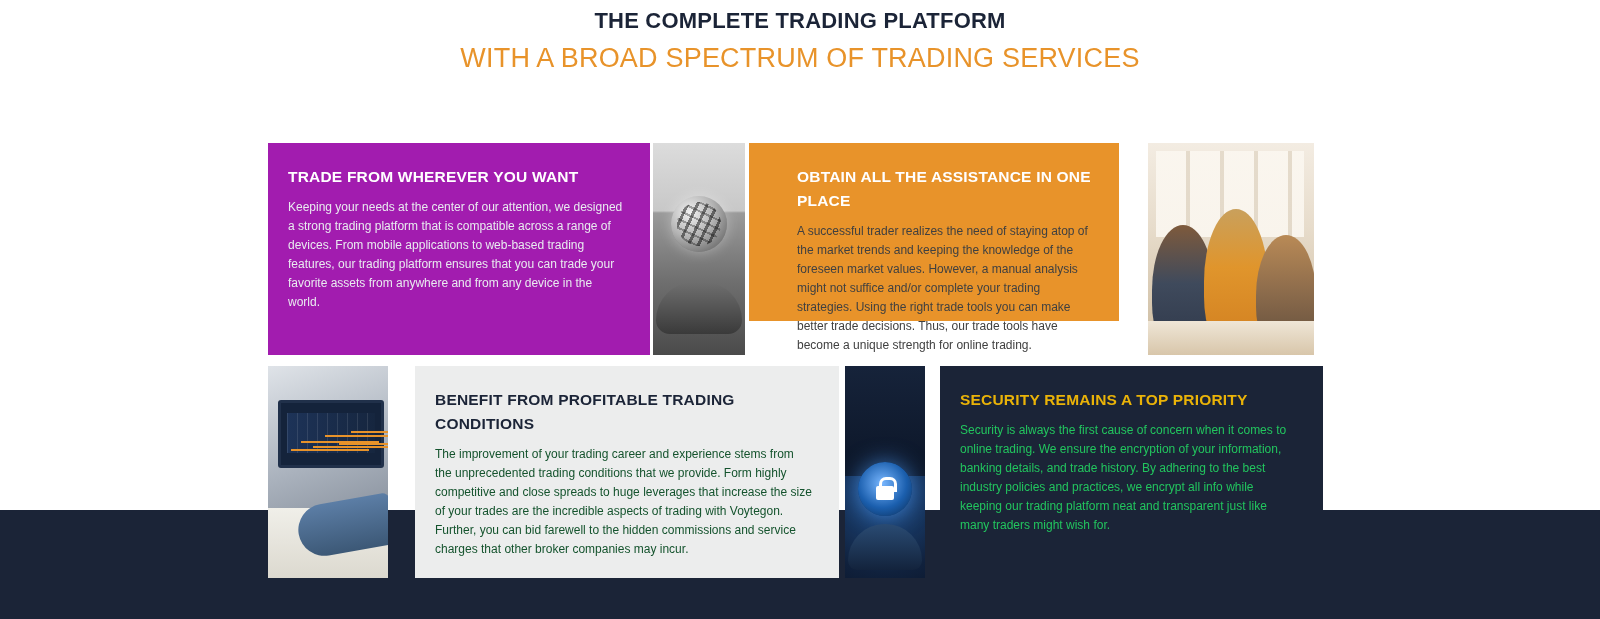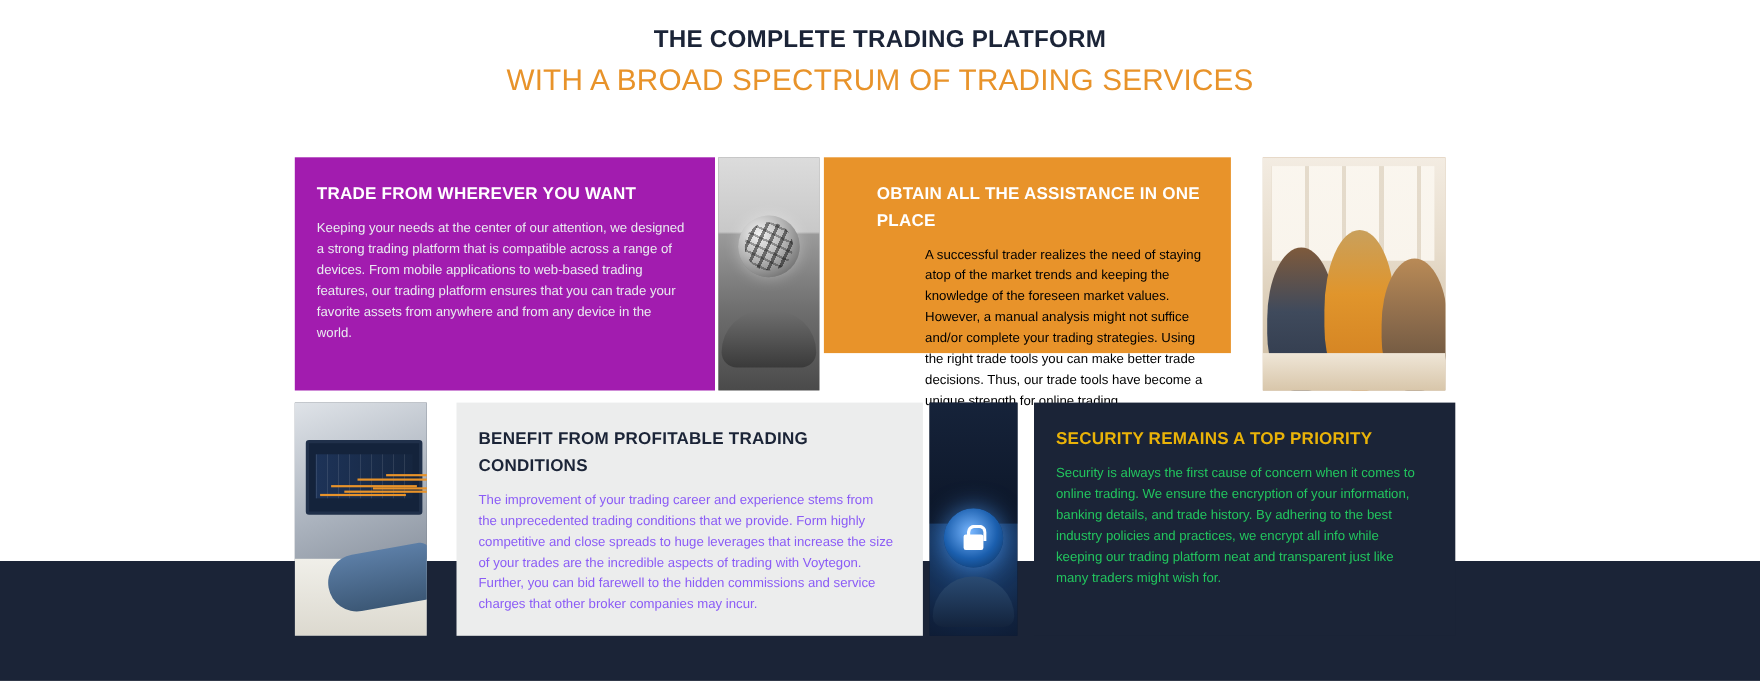--- a/index.html
+++ b/index.html
@@ -22,21 +22,21 @@
     top: 510px;
     width: 1600px;
     height: 109px;
     background: #1b2437;
   }
 
   
   .heading-wrap {
     position: absolute;
     left: 0;
-    top: 22px;
+    top: 7px;
     width: 1600px;
     text-align: center;
   }
   .heading-main {
     font-size: 22px;
     font-weight: bold;
     letter-spacing: 0.2px;
     color: #1b2437;
     line-height: 1.3;
   }
@@ -107,21 +107,21 @@
 
   
   .panel-b {
     left: 481px;
     width: 370px;
     height: 178px;
     background: #e8932a;
     padding-left: 48px;
   }
   .panel-b .panel-title { color: #ffffff; }
-  .panel-b .panel-body { color: #000000; margin-left: 44px; }
+  .panel-b .panel-body { color: #404040; }
 
   
   .img-b {
     left: 880px;
     width: 166px;
     height: 212px;
     overflow: hidden;
     background: #c9ad8b;
   }
 
@@ -135,21 +135,21 @@
   }
 
   
   .panel-c {
     left: 147px;
     width: 424px;
     height: 212px;
     background: #eceded;
   }
   .panel-c .panel-title { color: #1b2437; }
-  .panel-c .panel-body { color: #8b5cf6; }
+  .panel-c .panel-body { color: #14532d; }
 
   
   .img-d {
     left: 577px;
     width: 80px;
     height: 212px;
     overflow: hidden;
     background: #0d1a33;
   }
 

